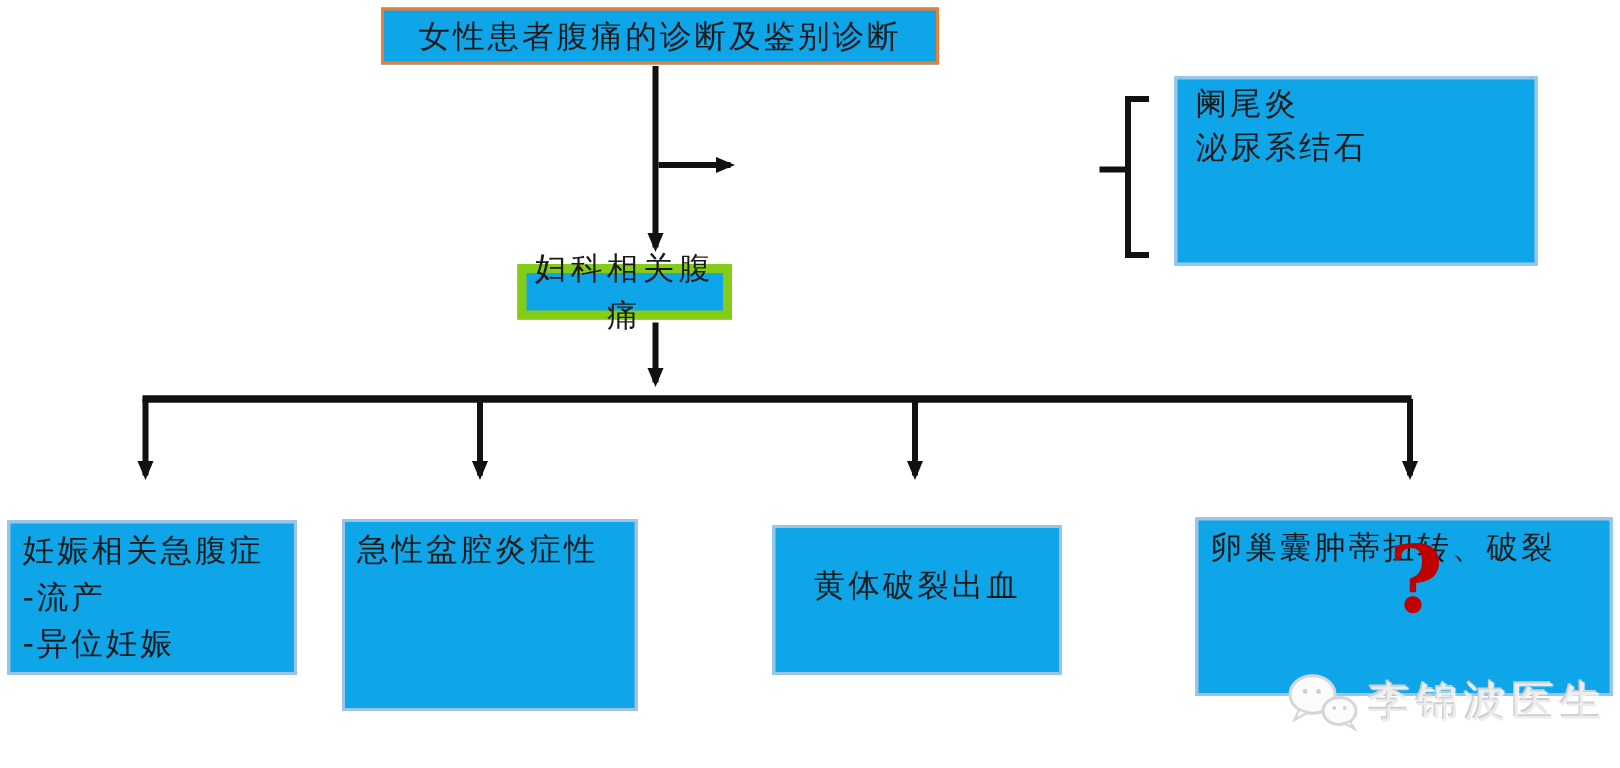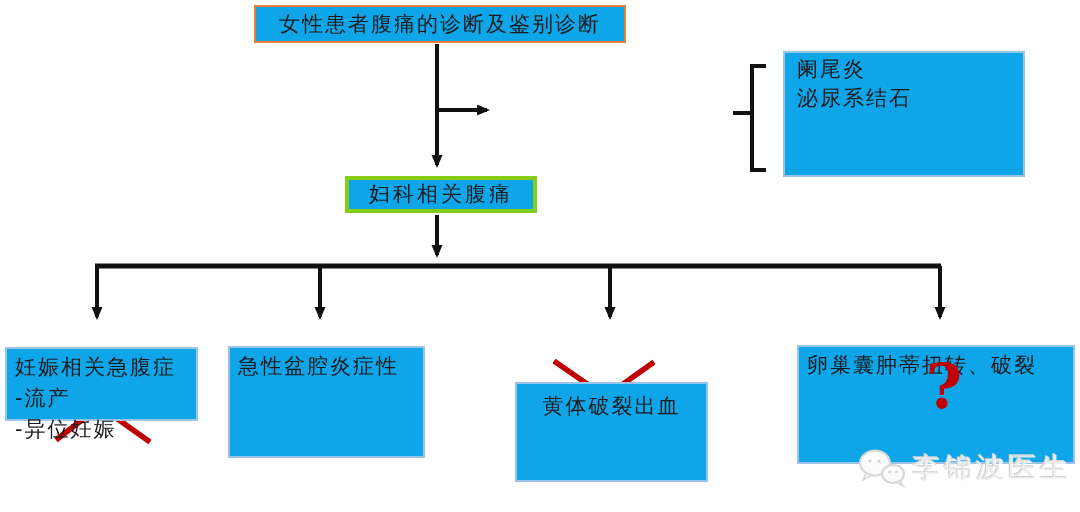--- a/index.html
+++ b/index.html
@@ -11,25 +11,25 @@
   }
   .node {
     position:absolute; box-sizing:border-box; background:#0ea5e9;
     font-size:21px; letter-spacing:2px; line-height:1.45;
   }
   .node.center { display:flex; align-items:center; justify-content:center; text-align:center; }
   .root-box      { left:254px; top:5px;   width:372px; height:38px; border:2px solid #ED7D31; }
   .surgical-box  { left:501px; top:90px;  width:196px; height:38px; border:2px solid #9DC3E6; letter-spacing:3px; }
   .list-box      { left:783px; top:51px;  width:242px; height:126px; border:2px solid #9DC3E6;
                    padding:2px 6px 0 12px; line-height:29px; }
-  .gyn-box       { left:345px; top:176px; width:192px; height:37px; border:4px solid #84cc16; letter-spacing:3px; }
+  .gyn-box       { left:345px; top:176px; width:143px; height:37px; border:6px solid #84cc16; letter-spacing:3px; }
   .leaf          { border:2px solid #9DC3E6; padding:3px 8px; line-height:31px; }
-  .leaf-1 { left:5px;   top:347px; width:193px; height:74px; }
-  .leaf-2 { left:228px; top:346px; width:197px; height:112px; }
-  .leaf-3 { left:515px; top:350px; width:193px; height:100px; text-align:center; padding-top:7px;margin-top:32px; }
+  .leaf-1 { left:5px;   top:347px; width:193px; height:103px; }
+  .leaf-2 { left:228px; top:346px; width:197px; height:128px; }
+  .leaf-3 { left:515px; top:350px; width:193px; height:100px; text-align:center; padding-top:23px; }
   .leaf-4 { left:797px; top:345px; width:278px; height:119px; }
   .overlay { position:absolute; left:0; top:0; width:1080px; height:512px; pointer-events:none; }
   .qmark {
     position:absolute; left:916px; top:356px; width:56px; text-align:center;
     font-family:"DejaVu Serif","Liberation Serif",serif;
     font-size:62px; font-weight:700; color:#C00000; line-height:1;
   }
   .watermark {
     position:absolute; left:856px; top:446px;
     display:flex; align-items:center; gap:4px;

